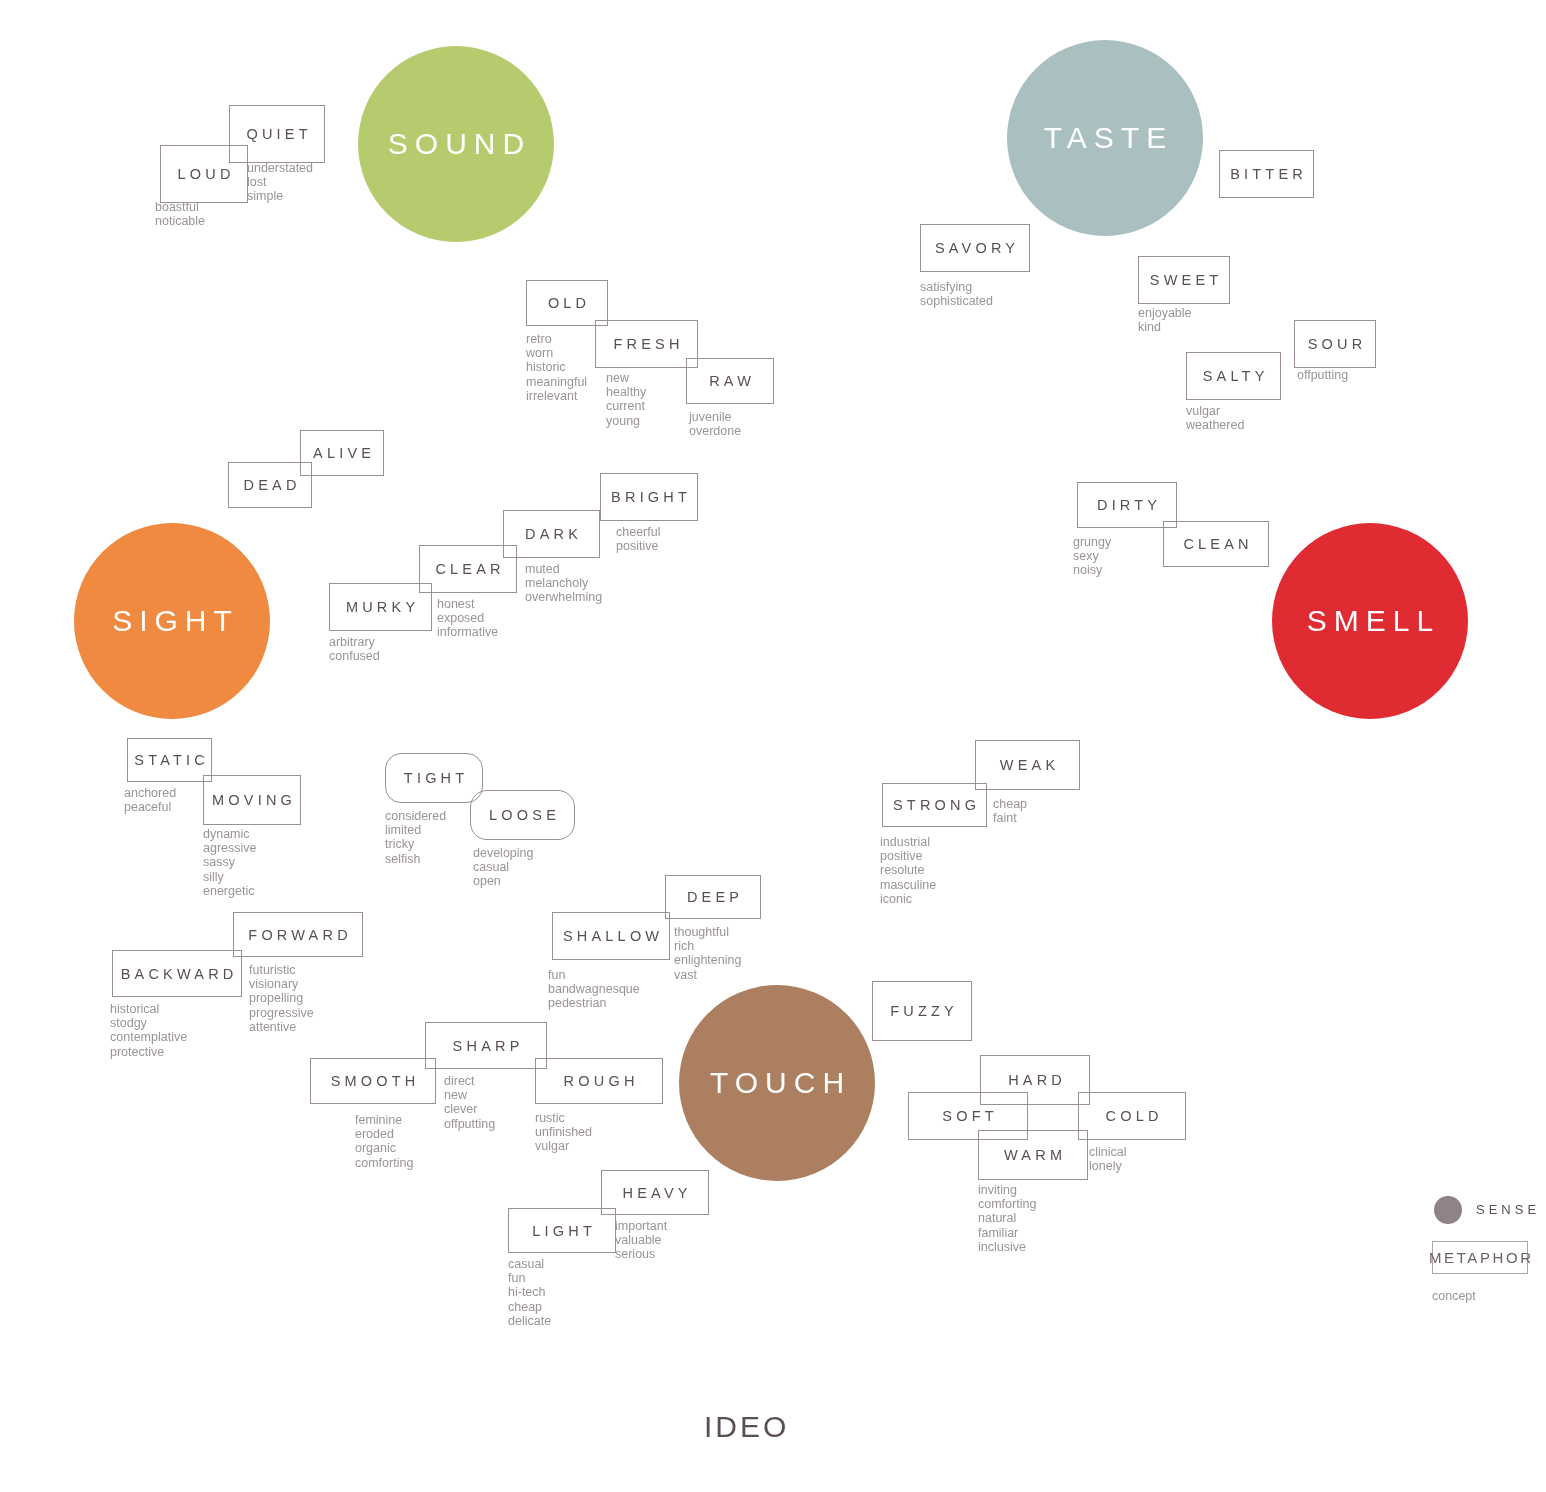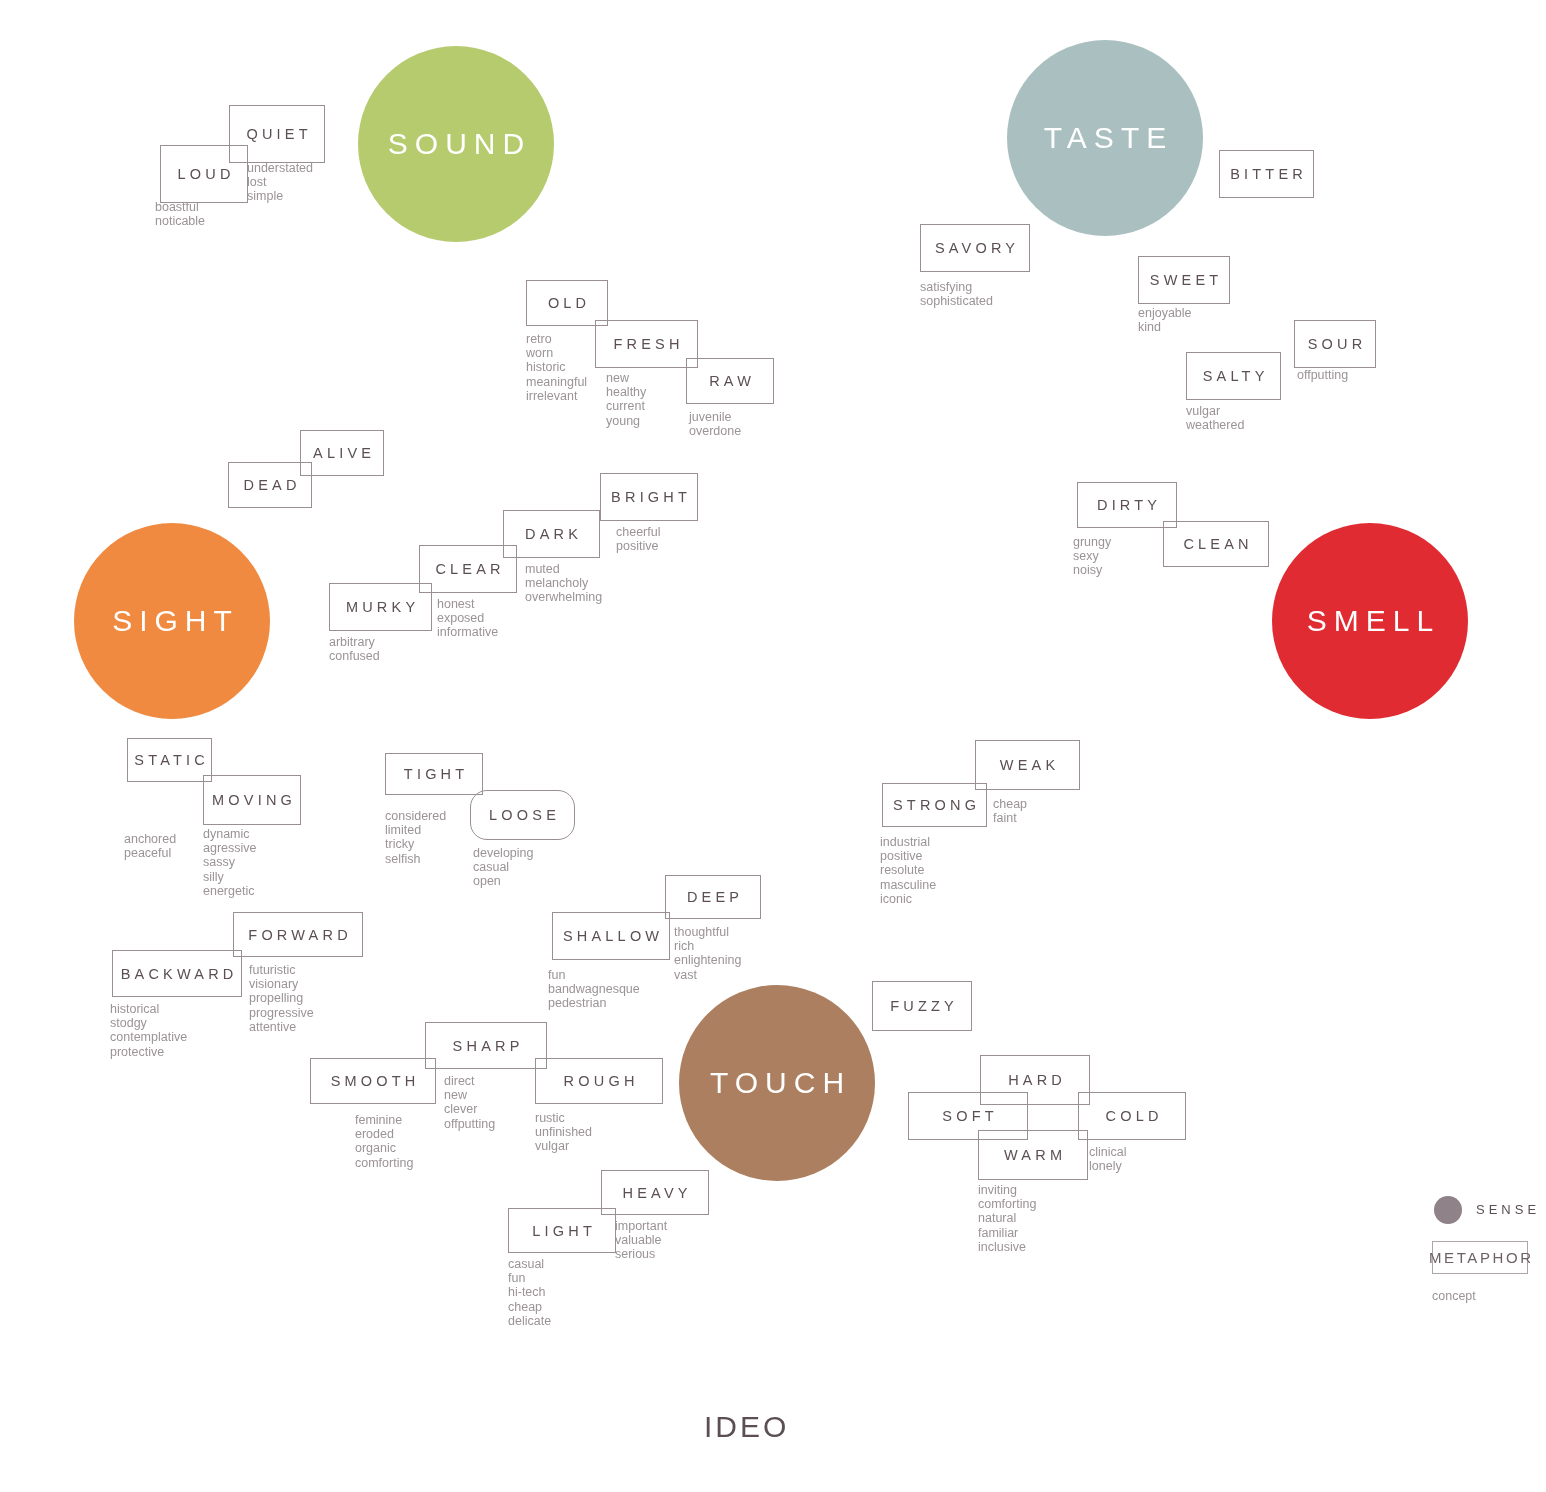--- a/index.html
+++ b/index.html
@@ -248,35 +248,35 @@
       <div>grungy</div>
       <div>sexy</div>
       <div>noisy</div>
     </div>
     <div class="metaphor" style="left: 1163px; top: 521px; width: 106px; height: 46px;">
       <div class="metaphor-label">CLEAN</div>
     </div>
     <div class="metaphor" style="left: 127px; top: 738px; width: 85px; height: 44px;">
       <div class="metaphor-label">STATIC</div>
     </div>
-    <div class="concepts" style="left: 124px; top: 832px;">
+    <div class="concepts" style="left: 124px; top: 786px;">
       <div>anchored</div>
       <div>peaceful</div>
     </div>
     <div class="metaphor" style="left: 203px; top: 775px; width: 98px; height: 50px;">
       <div class="metaphor-label">MOVING</div>
     </div>
     <div class="concepts" style="left: 203px; top: 827px;">
       <div>dynamic</div>
       <div>agressive</div>
       <div>sassy</div>
       <div>silly</div>
       <div>energetic</div>
     </div>
-    <div class="metaphor" style="left: 385px; top: 753px; width: 98px; height: 42px;">
+    <div class="metaphor" style="left: 385px; top: 753px; width: 98px; height: 50px; border-radius: 16px;">
       <div class="metaphor-label">TIGHT</div>
     </div>
     <div class="concepts" style="left: 385px; top: 809px;">
       <div>considered</div>
       <div>limited</div>
       <div>tricky</div>
       <div>selfish</div>
     </div>
     <div class="metaphor" style="left: 470px; top: 790px; width: 105px; height: 50px; border-radius: 17px;">
       <div class="metaphor-label">LOOSE</div>
@@ -313,21 +313,21 @@
       <div>vast</div>
     </div>
     <div class="metaphor" style="left: 552px; top: 912px; width: 118px; height: 48px;">
       <div class="metaphor-label">SHALLOW</div>
     </div>
     <div class="concepts" style="left: 548px; top: 968px;">
       <div>fun</div>
       <div>bandwagnesque</div>
       <div>pedestrian</div>
     </div>
-    <div class="metaphor" style="left: 872px; top: 981px; width: 100px; height: 50px;">
+    <div class="metaphor" style="left: 872px; top: 981px; width: 100px; height: 60px;">
       <div class="metaphor-label">FUZZY</div>
     </div>
     <div class="metaphor" style="left: 233px; top: 912px; width: 130px; height: 45px;">
       <div class="metaphor-label">FORWARD</div>
     </div>
     <div class="concepts" style="left: 249px; top: 963px;">
       <div>futuristic</div>
       <div>visionary</div>
       <div>propelling</div>
       <div>progressive</div>

